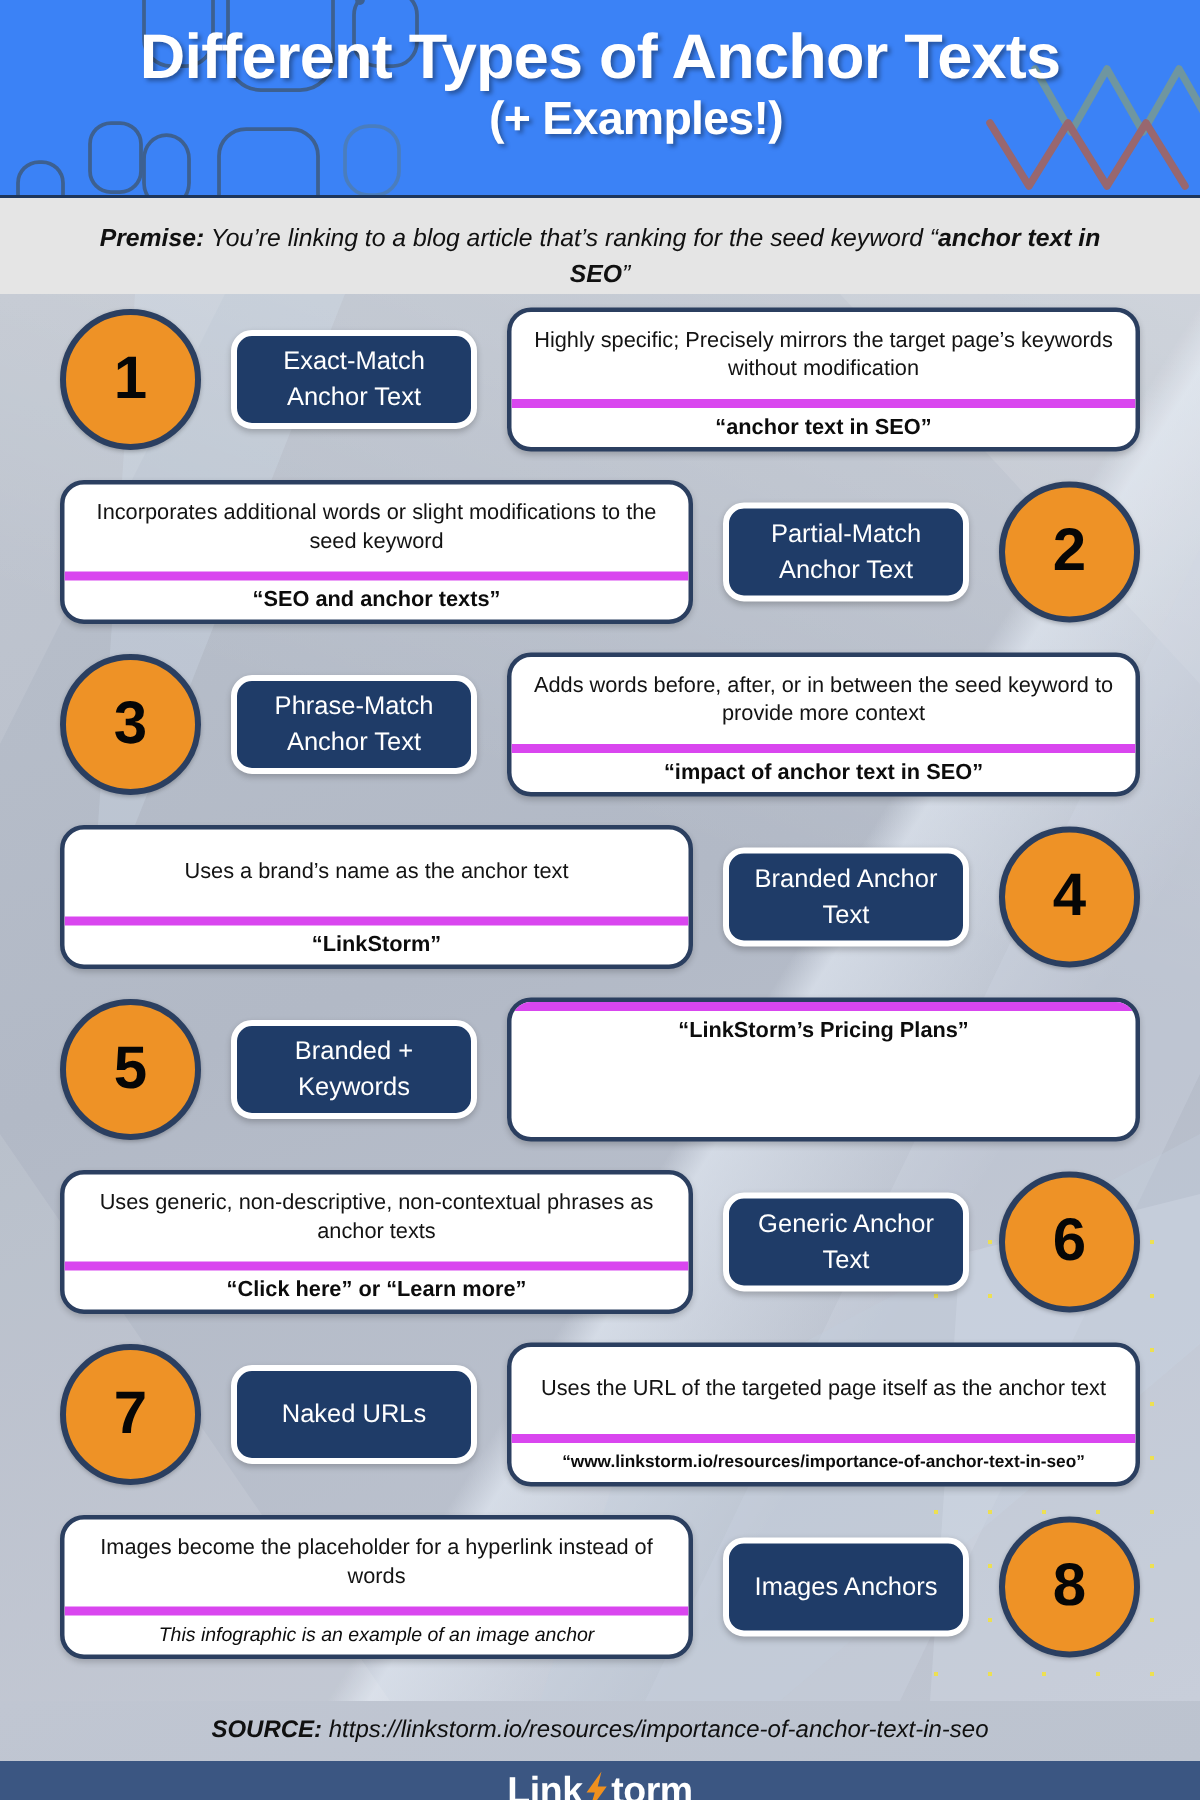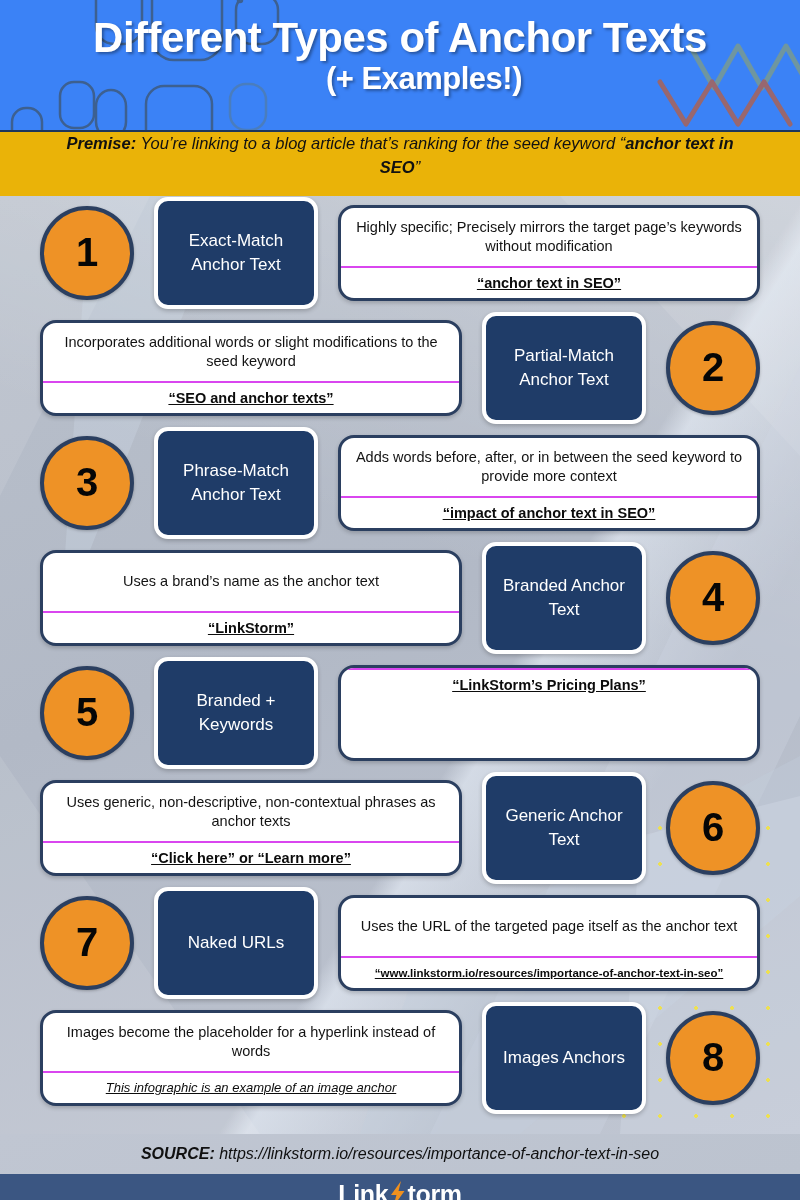--- a/index.html
+++ b/index.html
@@ -31,22 +31,22 @@
     display:block;font-size:42px;font-weight:bold;line-height:1.05;
   }
   .hdr-title .l2{
     display:block;font-size:31px;font-weight:bold;line-height:1.25;margin-left:48px;
   }
 
   
   .premise{
     position:relative;
     width:800px;height:66px;
-    background:#eab308;
-    display:flex;align-items:flex-start;justify-content:center;
+    background:#e5e5e5;
+    display:flex;align-items:flex-end;justify-content:center;
     text-align:center;
     border-top:2px solid #1d365c;
     z-index:4;
   }
   .premise-txt{
     font-size:16.5px;font-style:italic;color:#111;line-height:1.45;
     padding:0 60px;
   }
   .premise-txt b{font-weight:bold;font-style:italic;}
 
@@ -87,21 +87,21 @@
     background:#ee9226;
     border:4px solid #2b3f60;
     display:flex;align-items:center;justify-content:center;
     font-size:40px;font-weight:bold;color:#060606;
     box-shadow:0 1px 3px rgba(0,0,0,.25);
   }
 
   
   .chip{
     flex:0 0 164px;
-    height:112px;
+    height:66px;
     background:#1f3c68;
     border:4px solid #ffffff;
     border-radius:14px;
     display:flex;align-items:center;justify-content:center;
     text-align:center;
     color:#ffffff;
     font-size:17px;line-height:1.4;
     padding:4px 6px;
     box-shadow:0 2px 4px rgba(0,0,0,.22);
   }
@@ -119,27 +119,26 @@
   }
   .card .desc{
     flex:1 1 auto;
     display:flex;align-items:center;justify-content:center;
     text-align:center;
     font-size:14.5px;line-height:1.3;color:#131313;
     padding:2px 12px;
   }
   .card .ex{
     flex:0 0 32px;
-    border-top:2px solid #d946ef;
+    border-top:6px solid #d946ef;
     display:flex;align-items:center;justify-content:center;
     text-align:center;
     font-size:14.5px;font-weight:bold;color:#0c0c0c;
     padding:0 10px;
     white-space:nowrap;
-    text-decoration:underline;
   }
   .card .ex.small{font-size:11.5px;}
   .card .ex.ital{font-style:italic;font-size:13px;font-weight:normal;}
 
   
   .source{
     position:relative;z-index:3;
     width:800px;height:40px;
     display:flex;align-items:center;justify-content:center;
     background:linear-gradient(160deg,#c0c6d2 0%, #bcc3cf 100%);

